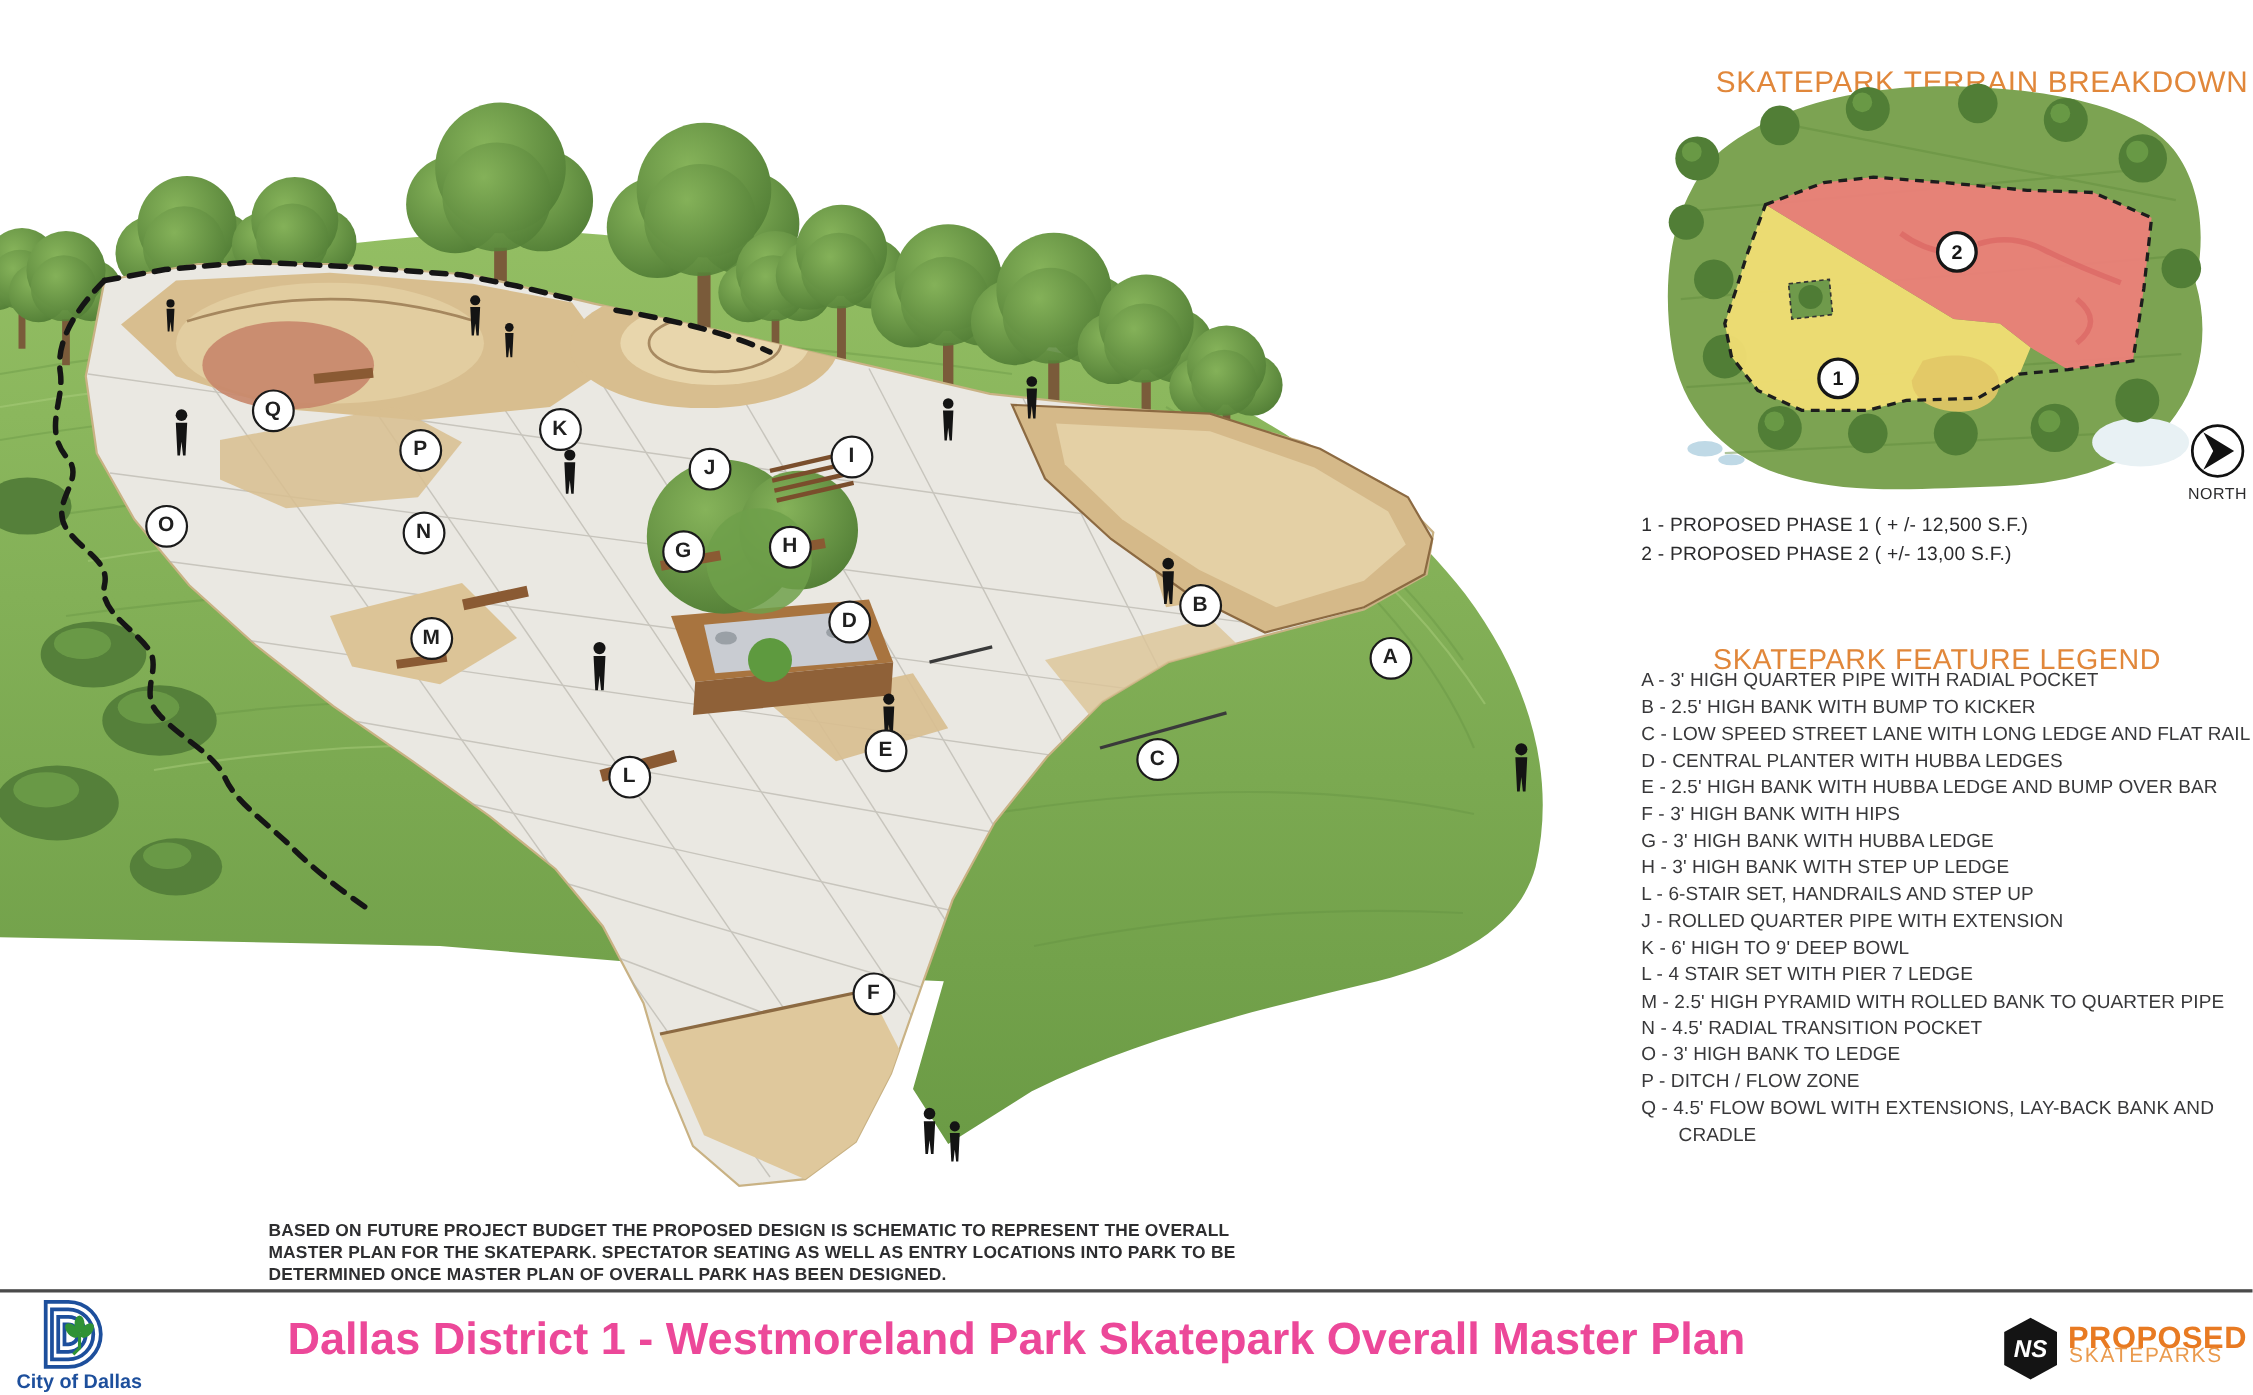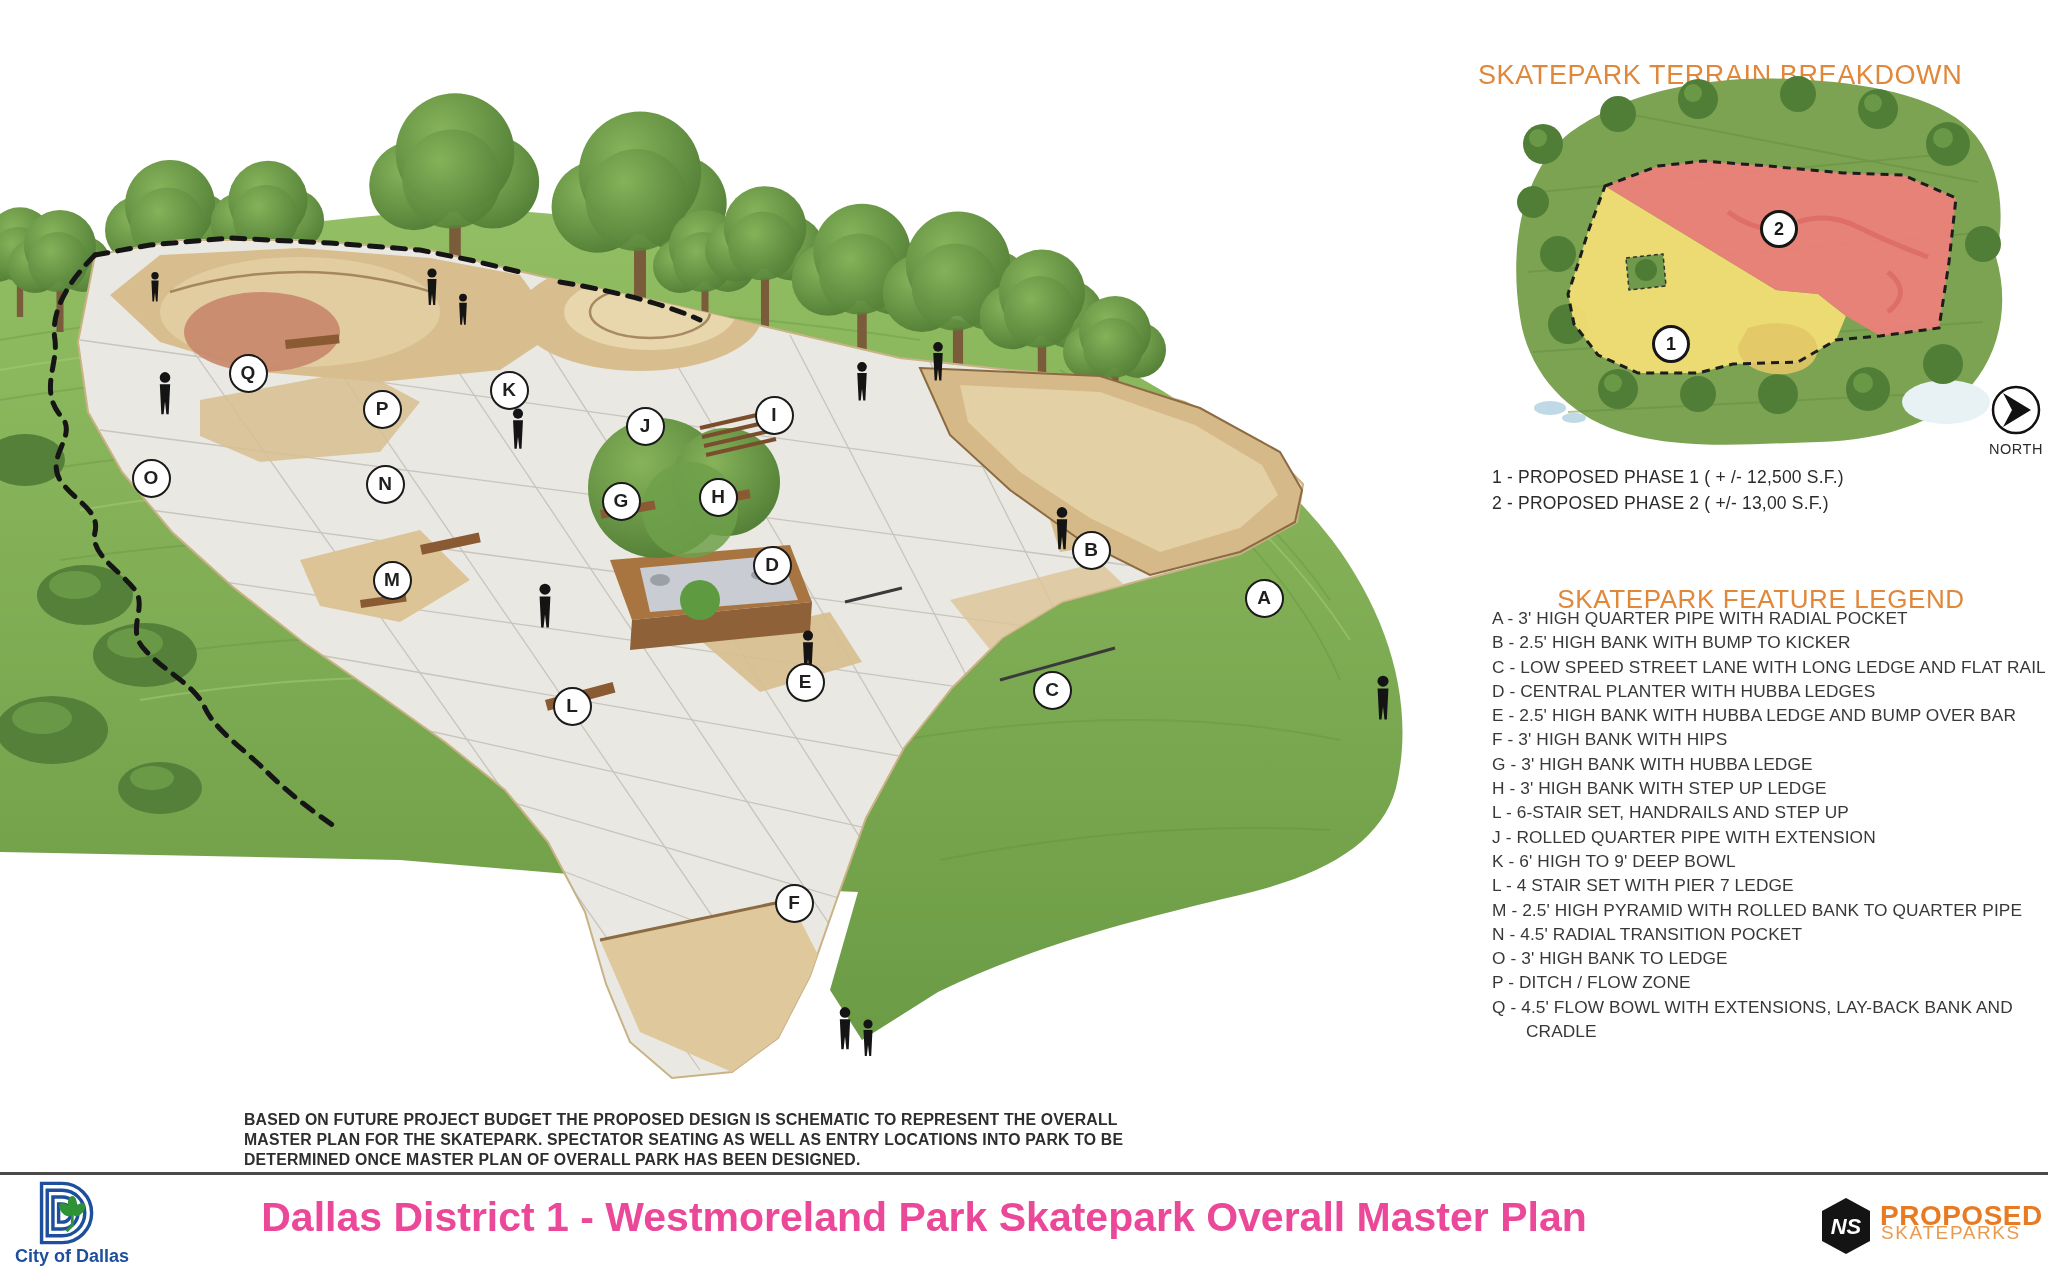--- a/index.html
+++ b/index.html
@@ -1,19 +1,19 @@
 <!DOCTYPE html>
 <html><head>
 <meta charset="utf-8">
 <style>
   html,body{margin:0;padding:0;background:#ffffff;}
   .board{position:relative;width:2048px;height:1268px;background:#fff;overflow:hidden;
          font-family:"Liberation Sans",sans-serif;}
   
-  .panel-title{position:absolute;left:1478px;top:38px;width:566px;text-align:left;
+  .panel-title{position:absolute;left:1478px;top:38px;width:566px;text-align:right;
                font-size:27px;letter-spacing:.6px;color:#E1873A;font-weight:400;}
   .legend-title{position:absolute;left:1478px;top:562px;width:566px;text-align:center;
                 font-size:26px;letter-spacing:.6px;color:#E1873A;font-weight:400;}
   .phase-notes{position:absolute;left:1492px;top:464px;width:560px;font-size:17.5px;
                line-height:26px;color:#2b2b2d;letter-spacing:.2px;}
   .legend-list{position:absolute;left:1492px;top:606px;width:562px;font-size:17.3px;
                line-height:24.3px;color:#38383a;letter-spacing:.1px;}
   .legend-item{padding-left:34px;text-indent:-34px;}
   .minimap{position:absolute;left:1498px;top:72px;width:518px;height:384px;}
   .north{position:absolute;left:1958px;top:384px;width:60px;text-align:center;margin-left:28px;}

